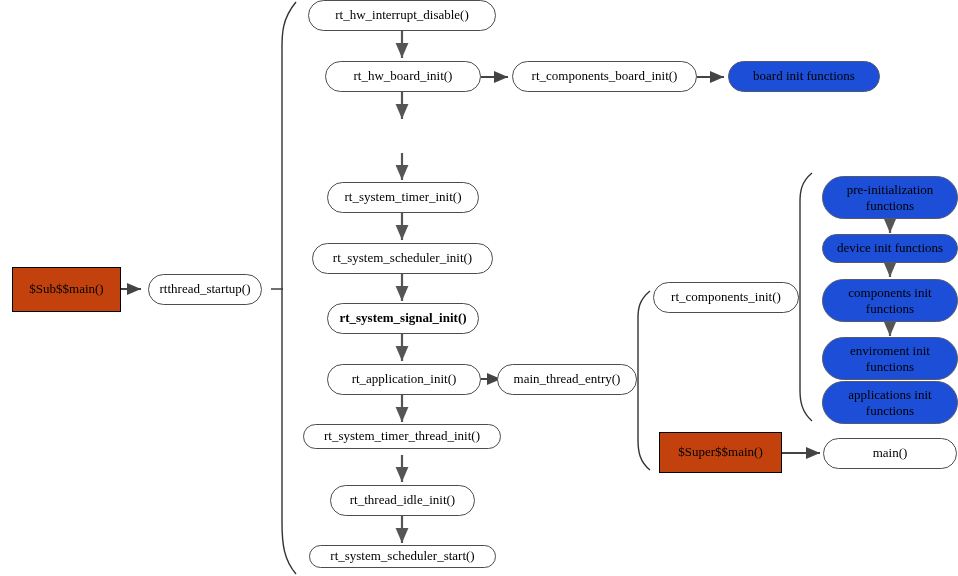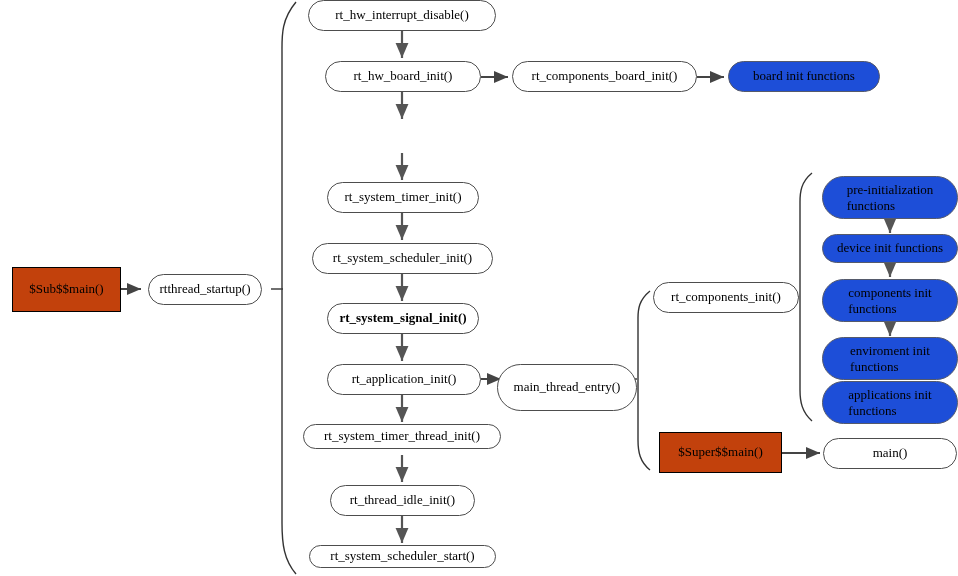--- a/index.html
+++ b/index.html
@@ -26,20 +26,21 @@
     width: 958px;
     height: 576px;
     pointer-events: none;
   }
   .node {
     position: absolute;
     box-sizing: border-box;
     display: flex;
     align-items: center;
     justify-content: center;
+    text-align: center;
     line-height: 1.12;
     color: #000000;
     background: #ffffff;
     border: 1px solid #4d4d4d;
     border-radius: 999px;
     font-size: 13px;
     padding: 0 4px;
     white-space: pre-line;
   }
   .node.blue {
@@ -125,21 +126,21 @@
   <div class="node" style="left:303px; top:424px; width:198px; height:25px;">rt_system_timer_thread_init()</div>
 
   <div class="node" style="left:330px; top:485px; width:145px; height:31px;">rt_thread_idle_init()</div>
 
   <div class="node" style="left:309px; top:545px; width:187px; height:23px;">rt_system_scheduler_start()</div>
 
   <div class="node" style="left:512px; top:61px; width:185px; height:31px;">rt_components_board_init()</div>
 
   <div class="node blue" style="left:728px; top:61px; width:152px; height:31px;">board init functions</div>
 
-  <div class="node" style="left:497px; top:364px; width:140px; height:47px;">main_thread_entry()</div>
+  <div class="node" style="left:497px; top:364px; width:140px; height:31px;">main_thread_entry()</div>
 
   <div class="node" style="left:653px; top:282px; width:146px; height:31px;">rt_components_init()</div>
 
   <div class="node tan" style="left:659px; top:432px; width:123px; height:41px;">$Super$$main()</div>
 
   <div class="node" style="left:823px; top:438px; width:134px; height:31px;">main()</div>
 
   <div class="node blue two-line" style="left:822px; top:176px; width:136px; height:43px;">pre-initialization
 functions</div>
 

